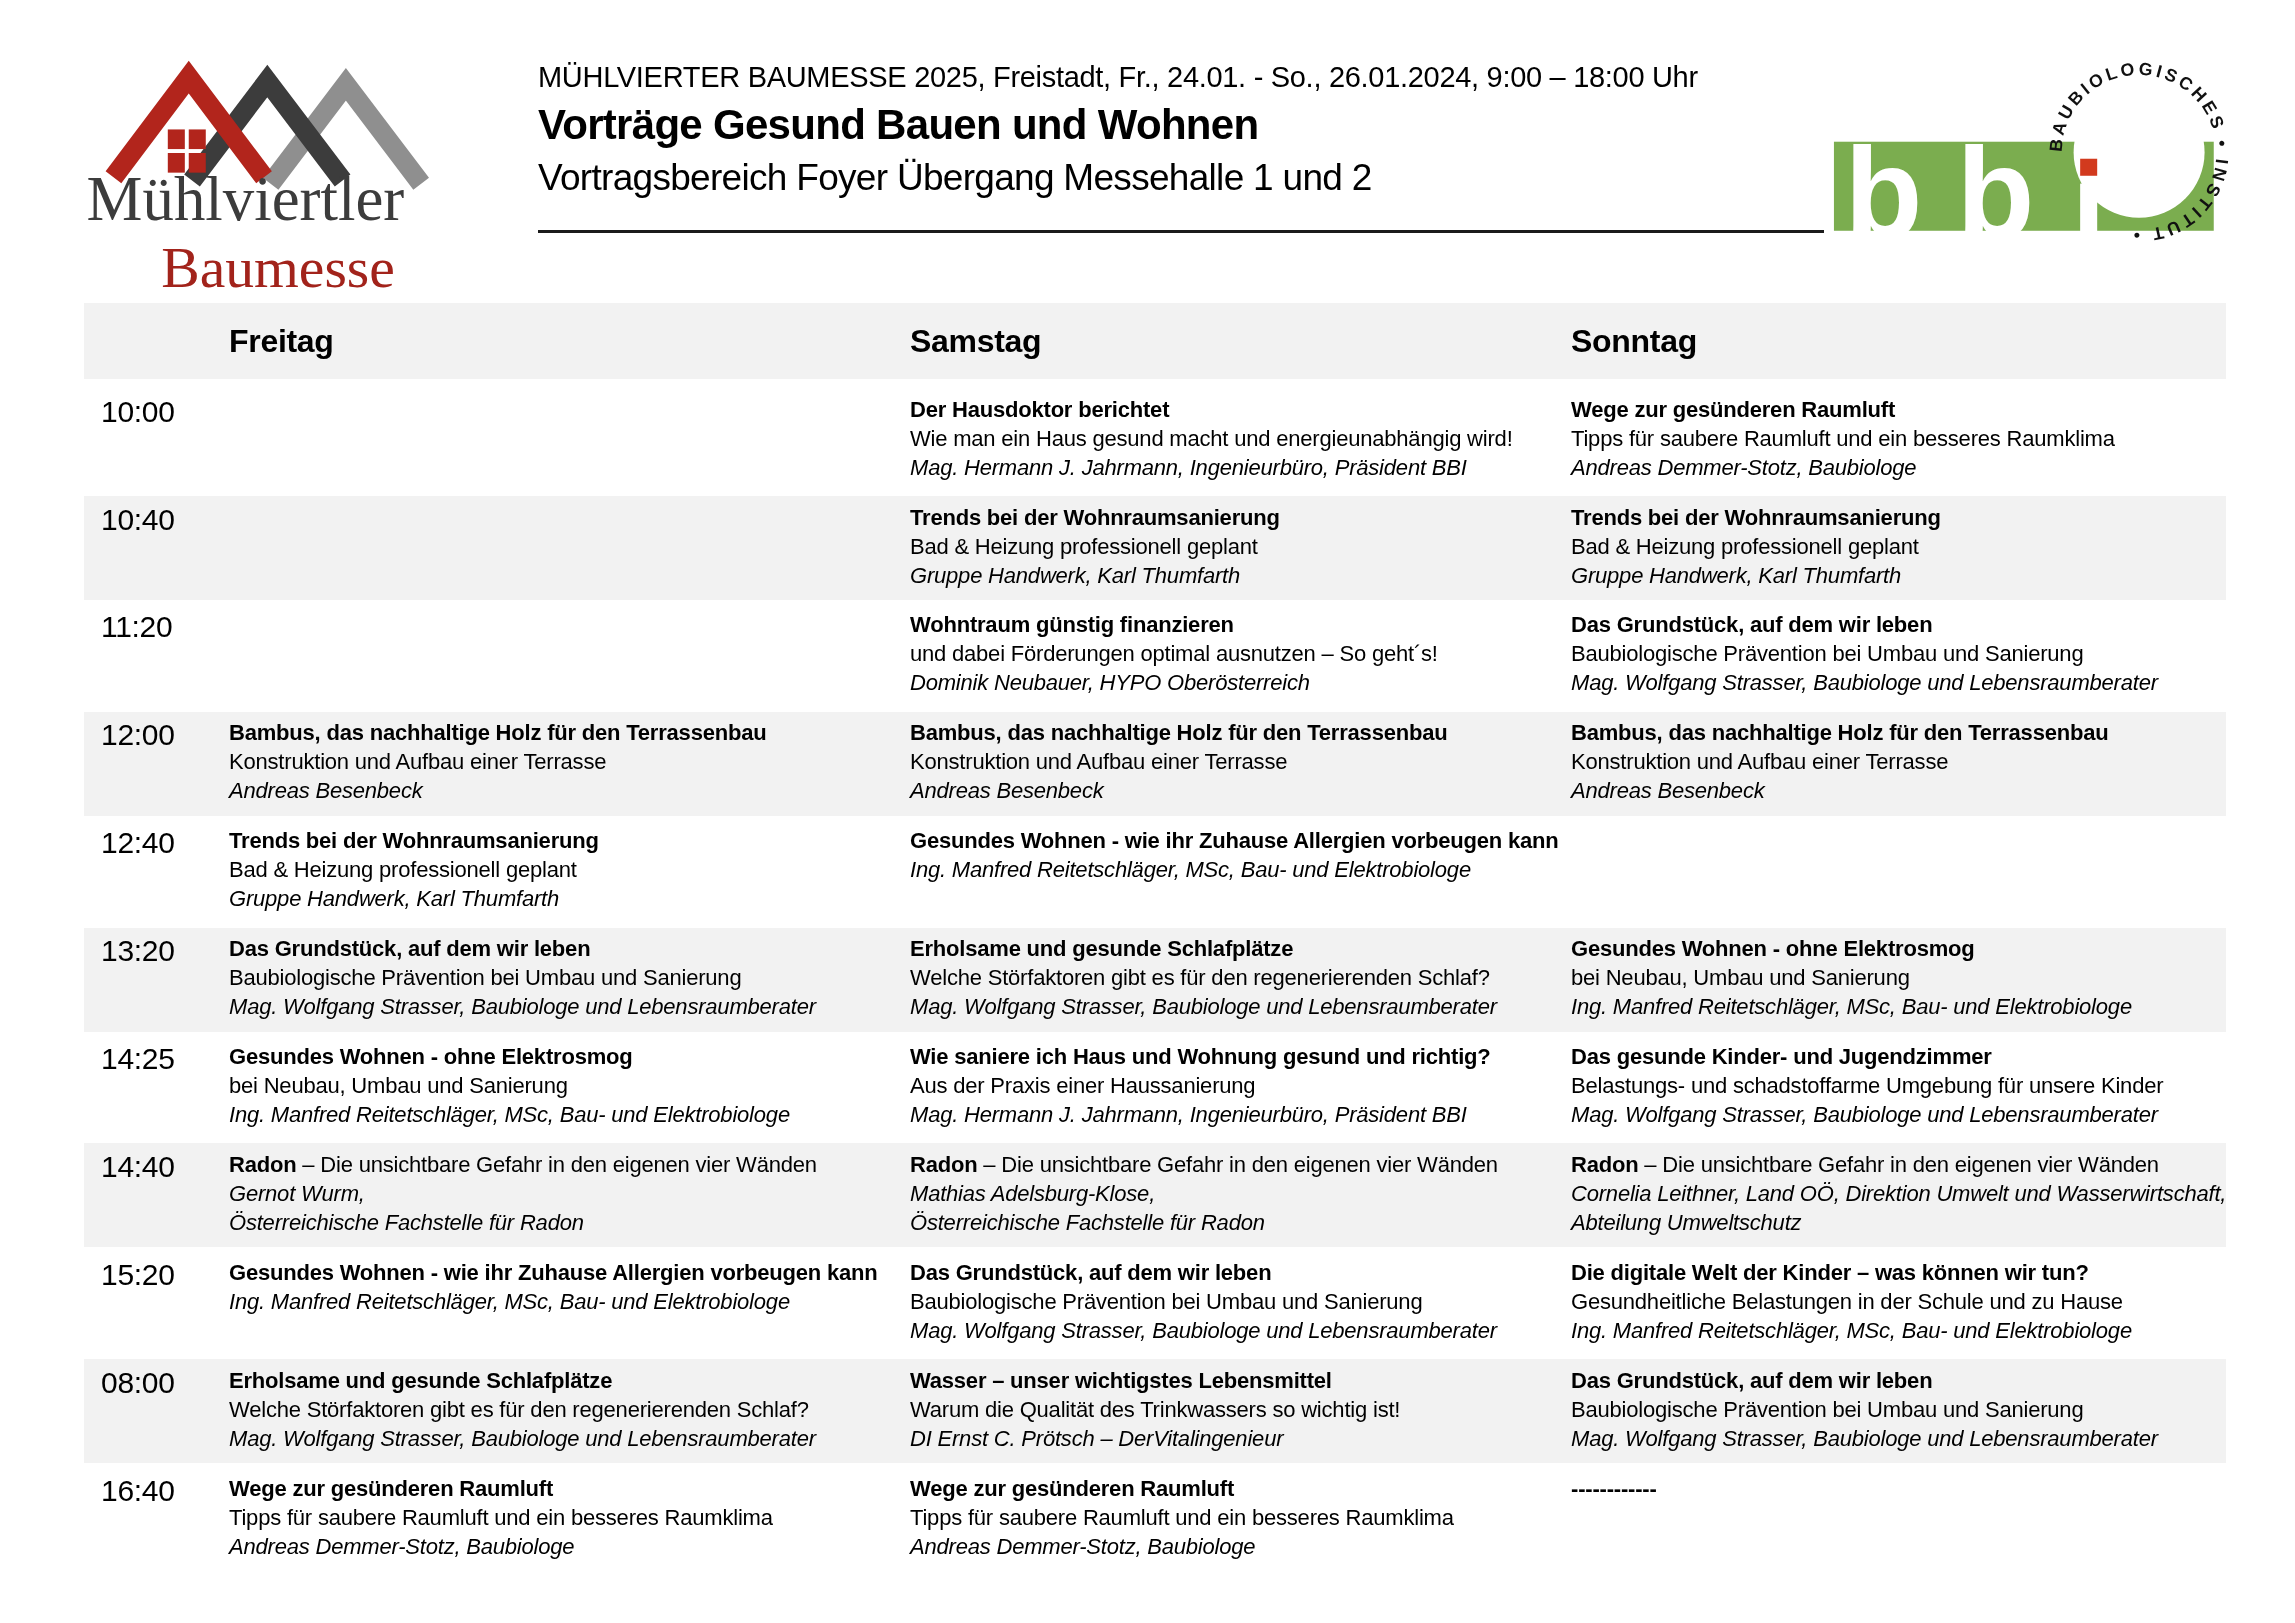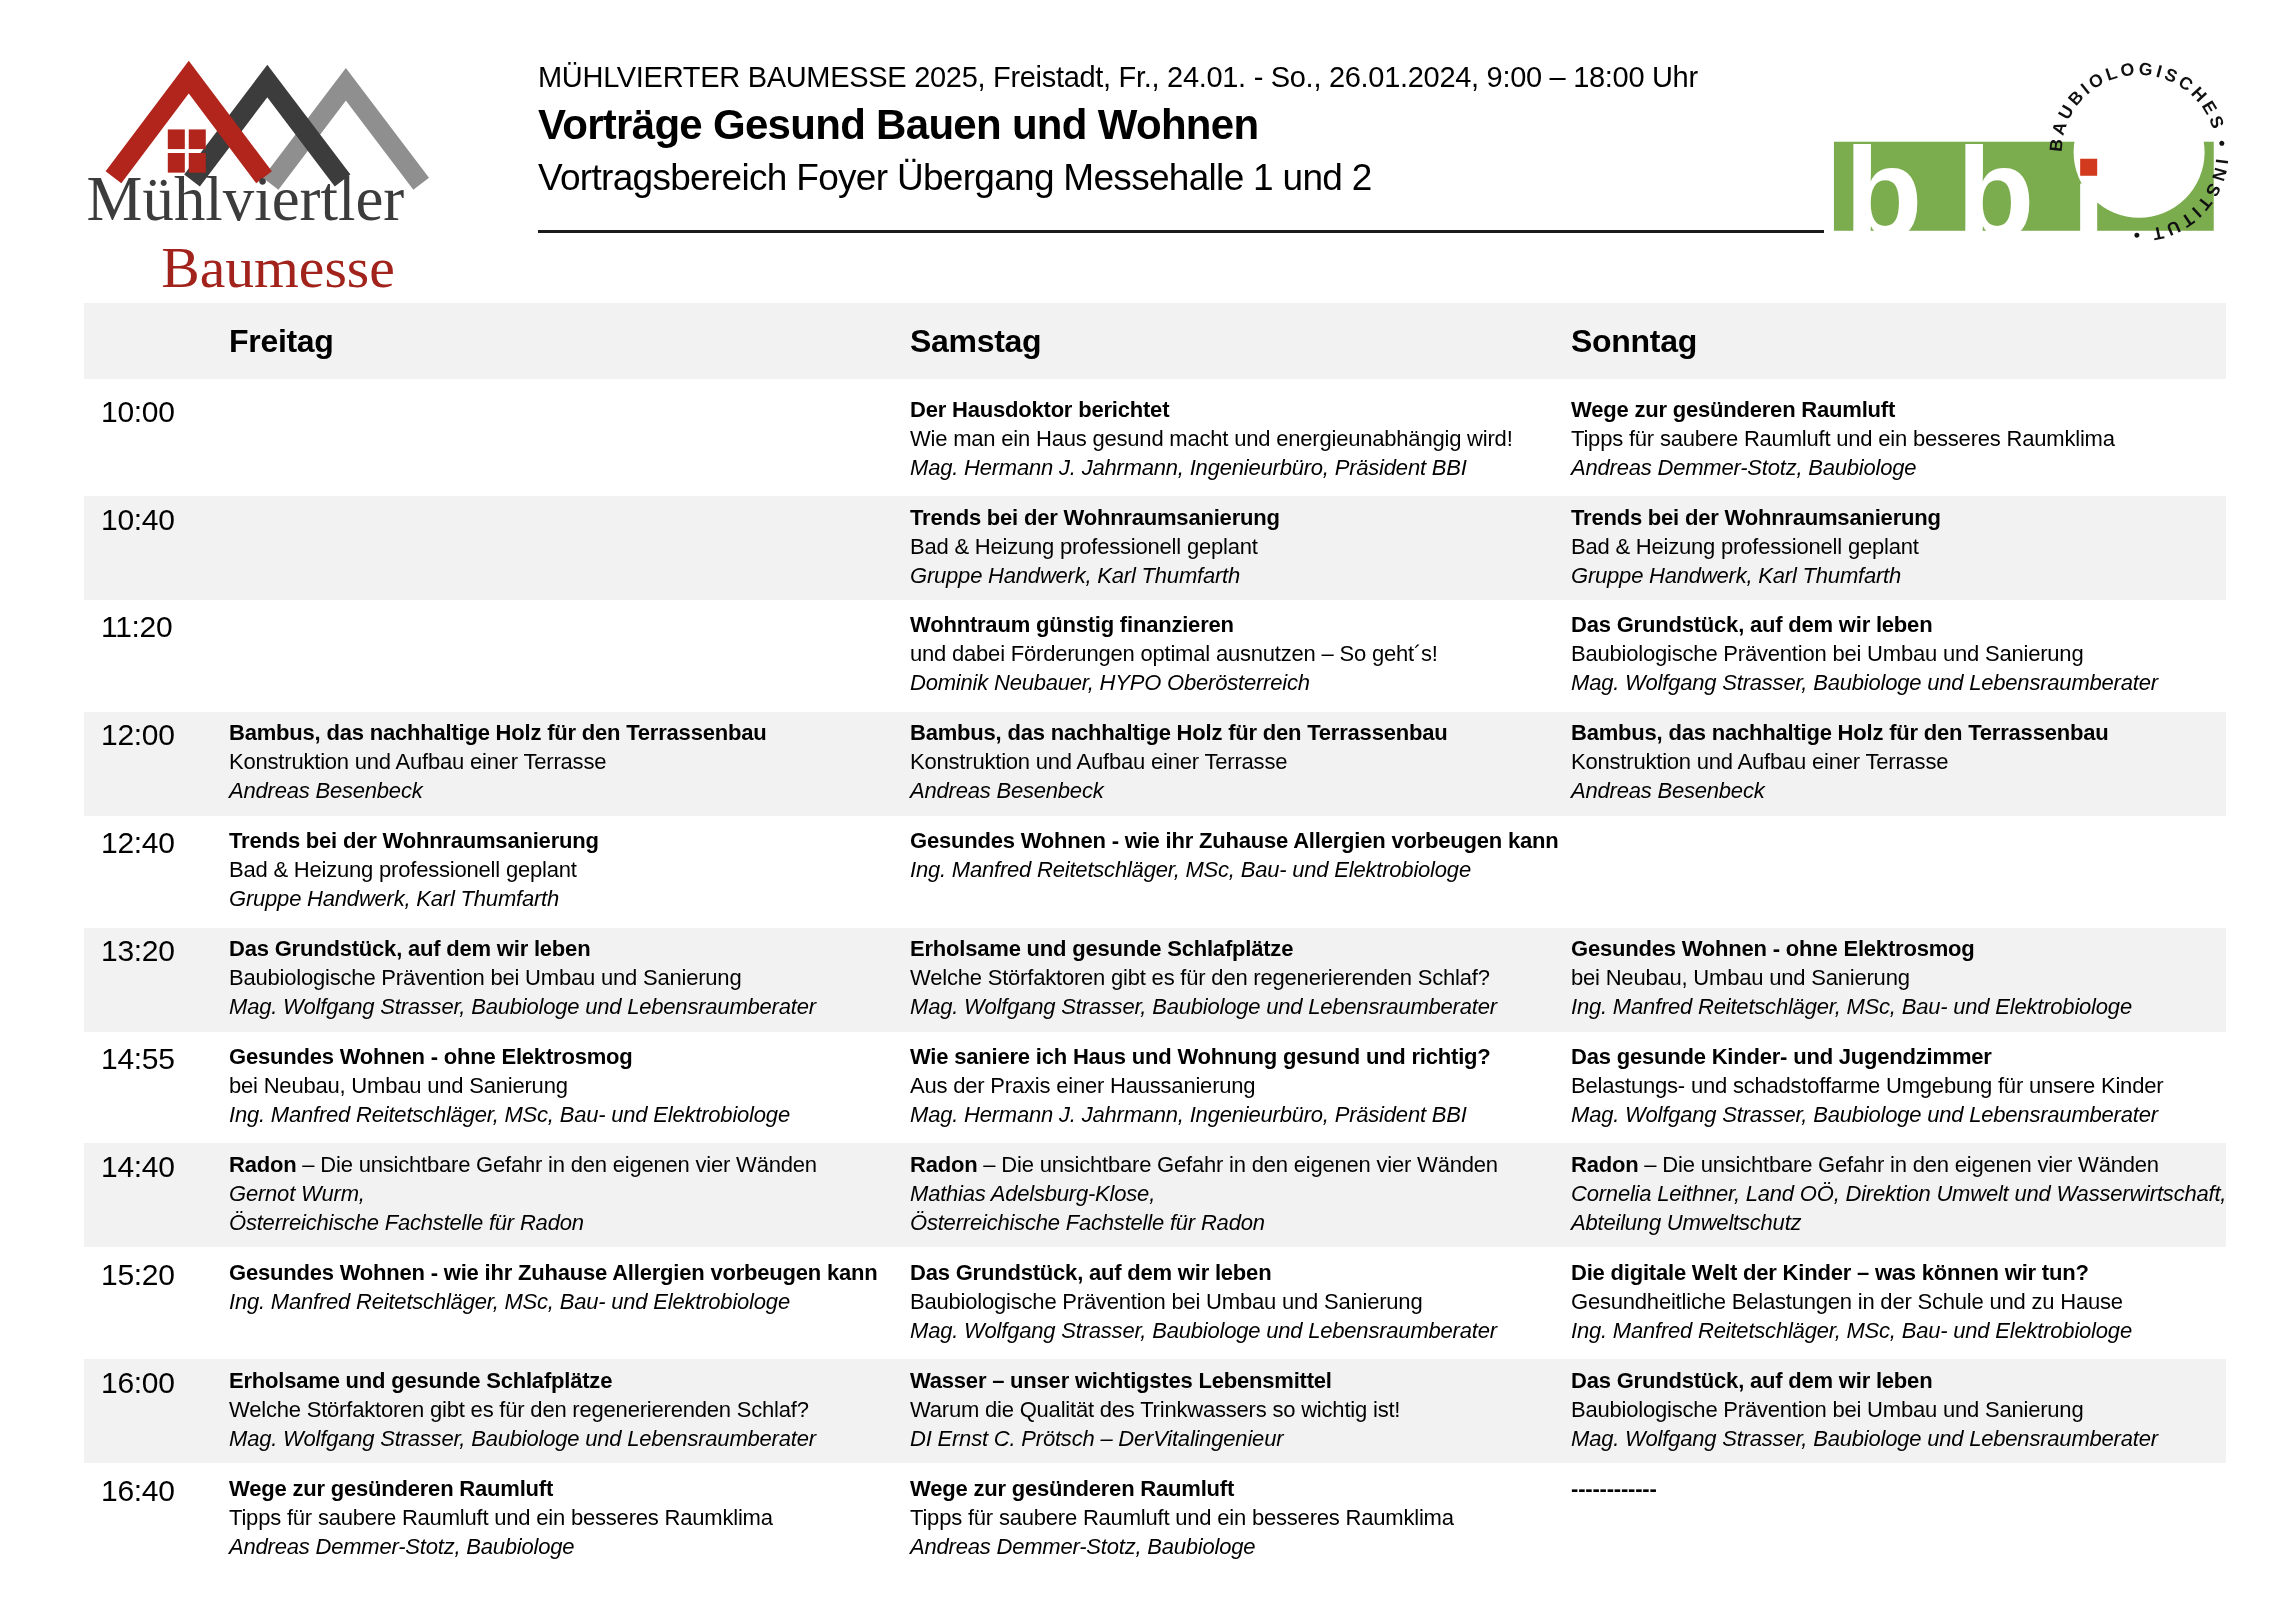--- a/index.html
+++ b/index.html
@@ -177,21 +177,21 @@
           <div class="line sub">Welche Störfaktoren gibt es für den regenerierenden Schlaf?</div>
           <div class="line speaker">Mag. Wolfgang Strasser, Baubiologe und Lebensraumberater</div>
         </div>
         <div class="cell">
           <div class="line title">Gesundes Wohnen - ohne Elektrosmog</div>
           <div class="line sub">bei Neubau, Umbau und Sanierung</div>
           <div class="line speaker">Ing. Manfred Reitetschläger, MSc, Bau- und Elektrobiologe</div>
         </div>
       </div>
       <div class="row">
-        <div class="time">14:55</div>
+        <div class="time">14:25</div>
         <div class="cell">
           <div class="line title">Gesundes Wohnen - ohne Elektrosmog</div>
           <div class="line sub">bei Neubau, Umbau und Sanierung</div>
           <div class="line speaker">Ing. Manfred Reitetschläger, MSc, Bau- und Elektrobiologe</div>
         </div>
         <div class="cell">
           <div class="line title">Wie saniere ich Haus und Wohnung gesund und richtig?</div>
           <div class="line sub">Aus der Praxis einer Haussanierung</div>
           <div class="line speaker">Mag. Hermann J. Jahrmann, Ingenieurbüro, Präsident BBI</div>
         </div>
@@ -230,21 +230,21 @@
           <div class="line sub">Baubiologische Prävention bei Umbau und Sanierung</div>
           <div class="line speaker">Mag. Wolfgang Strasser, Baubiologe und Lebensraumberater</div>
         </div>
         <div class="cell">
           <div class="line title">Die digitale Welt der Kinder – was können wir tun?</div>
           <div class="line sub">Gesundheitliche Belastungen in der Schule und zu Hause</div>
           <div class="line speaker">Ing. Manfred Reitetschläger, MSc, Bau- und Elektrobiologe</div>
         </div>
       </div>
       <div class="row shaded">
-        <div class="time">16:00</div>
+        <div class="time">08:00</div>
         <div class="cell">
           <div class="line title">Erholsame und gesunde Schlafplätze</div>
           <div class="line sub">Welche Störfaktoren gibt es für den regenerierenden Schlaf?</div>
           <div class="line speaker">Mag. Wolfgang Strasser, Baubiologe und Lebensraumberater</div>
         </div>
         <div class="cell">
           <div class="line title">Wasser – unser wichtigstes Lebensmittel</div>
           <div class="line sub">Warum die Qualität des Trinkwassers so wichtig ist!</div>
           <div class="line speaker">DI Ernst C. Prötsch – DerVitalingenieur</div>
         </div>

